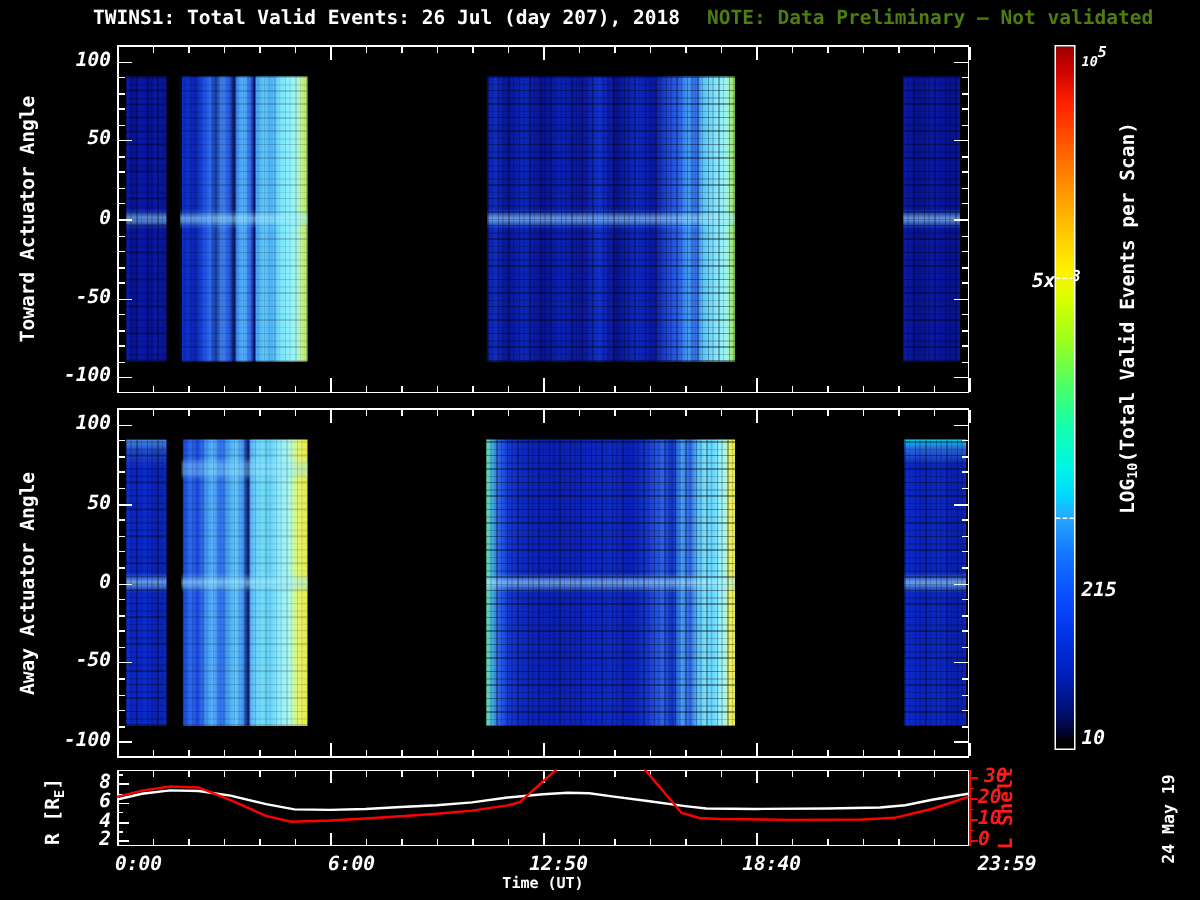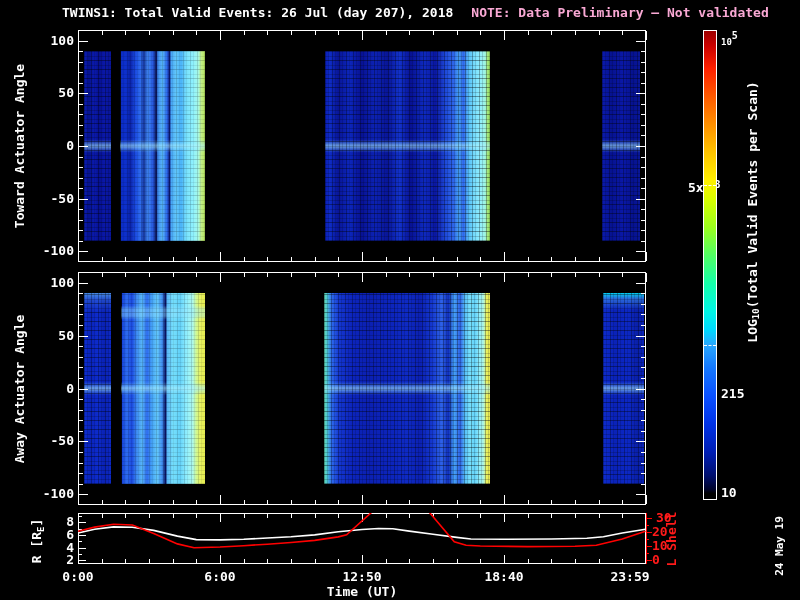--- a/index.html
+++ b/index.html
@@ -9,48 +9,48 @@
   .t-note{margin-left:18px;}
   #blocks{position:absolute;inset:0;z-index:1;}
   #overlay{position:absolute;left:0;top:0;z-index:3;pointer-events:none;}
   #ticklabels{position:absolute;inset:0;z-index:4;}
   .blk{position:absolute;overflow:hidden;}
   .noisy::before,.noisy-light::before{content:"";position:absolute;inset:0;
     background:
       repeating-linear-gradient(0deg, rgba(0,0,0,.38) 0 1px, transparent 1px 4px, rgba(0,0,5,.18) 4px 5px, transparent 5px 9px),
       repeating-linear-gradient(90deg, rgba(0,0,0,.30) 0 1px, transparent 1px 3px, rgba(0,0,10,.15) 3px 4px, transparent 4px 7px);}
   .noisy-light::before{opacity:.45;}
-  .tl{position:absolute;font-size:13px;font-weight:bold;line-height:16px;}
+  .tl{position:absolute;font-size:13px;font-weight:bold;line-height:16px;font-style:italic;}
   .tl.right{text-align:right;}
-  .tl.center{text-align:center;}
+  .tl.center{text-align:right;}
   .red{color:#ff1a1a;}
   .rot{position:absolute;transform:translate(-50%,-50%) rotate(-90deg);white-space:nowrap;
        font-weight:bold;font-size:13px;z-index:4;}
   #lbl-toward{left:19px;top:146px;}
   #lbl-away{left:19px;top:389px;}
   #lbl-r{left:37px;top:541px;}
   #lbl-lshell{left:671px;top:539px;}
   #lbl-cbtitle{left:753px;top:212px;}
   #lbl-watermark{left:779px;top:546px;font-size:11px;font-weight:bold;}
   #lbl-time{position:absolute;left:302px;top:584px;width:120px;text-align:center;
-            font-size:13px;font-weight:bold;z-index:4;}
+            font-size:10px;font-weight:bold;z-index:4;}
   #colorbar{position:absolute;left:703px;top:30px;width:14px;height:470px;
             border:1px solid #fff;box-sizing:border-box;z-index:2;}
   .cbdash{position:absolute;left:0;width:12px;border-top:1px dashed rgba(255,255,255,.95);}
   #cb-labels .tl{white-space:nowrap;}
   .low{font-size:9px;vertical-align:-2px;}
   .sup{font-size:10px;vertical-align:4px;}
   .subE{font-size:9px;vertical-align:-3px;}
 </style>
 </head>
 <body>
 
 <div id="screen">
   <div class="titlebar">
-    <span class="t-main">TWINS1: Total Valid Events: 26 Jul (day 207), 2018</span><span class="t-note red" style="color: #f9a8d4;">NOTE: Data Preliminary – Not validated</span>
+    <span class="t-main">TWINS1: Total Valid Events: 26 Jul (day 207), 2018</span><span class="t-note red" style="color: #4d7c0f;">NOTE: Data Preliminary – Not validated</span>
   </div>
 
   <div id="blocks">
       <div class="blk noisy" style="left: 83.9167px; width: 27.2167px; top: 51.0909px; height: 189.818px; background: linear-gradient(rgba(0, 0, 0, 0) 46.5%, rgba(140, 225, 255, 0.3) 48.3%, rgba(170, 240, 255, 0.55) 49.6%, rgba(170, 240, 255, 0.55) 50.4%, rgba(140, 225, 255, 0.3) 51.7%, rgba(0, 0, 0, 0) 53.5%), linear-gradient(90deg, rgb(10, 29, 182) 0%, rgb(6, 18, 143) 18%, rgb(10, 26, 174) 38%, rgb(6, 16, 144) 55%, rgb(10, 24, 168) 75%, rgb(8, 20, 152) 100%);"></div>
       <div class="blk noisy-light" style="left: 120.127px; width: 84.9633px; top: 51.0909px; height: 189.818px; background: linear-gradient(rgba(0, 0, 0, 0) 46.5%, rgba(140, 225, 255, 0.3) 48.3%, rgba(170, 240, 255, 0.55) 49.6%, rgba(170, 240, 255, 0.55) 50.4%, rgba(140, 225, 255, 0.3) 51.7%, rgba(0, 0, 0, 0) 53.5%), linear-gradient(90deg, rgb(2, 5, 30) 0%, rgb(2, 5, 30) 1.2%, rgb(11, 44, 196) 1.3%, rgb(13, 48, 204) 7%, rgb(10, 34, 168) 12%, rgb(26, 73, 224) 18%, rgb(46, 108, 238) 24%, rgb(22, 55, 158) 28%, rgb(63, 134, 242) 33%, rgb(42, 95, 232) 38%, rgb(10, 20, 88) 43%, rgb(62, 141, 244) 44.5%, rgb(87, 182, 248) 50%, rgb(46, 108, 238) 55%, rgb(10, 20, 112) 58.5%, rgb(69, 163, 246) 60%, rgb(99, 200, 250) 66%, rgb(73, 178, 248) 72%, rgb(118, 224, 252) 78%, rgb(143, 242, 254) 86%, rgb(165, 248, 232) 92%, rgb(195, 240, 138) 95.5%, rgb(181, 227, 92) 100%);"></div>
       <div class="blk noisy" style="left: 325.08px; width: 164.957px; top: 51.0909px; height: 189.818px; background: linear-gradient(rgba(0, 0, 0, 0) 46.5%, rgba(140, 225, 255, 0.3) 48.3%, rgba(170, 240, 255, 0.55) 49.6%, rgba(170, 240, 255, 0.55) 50.4%, rgba(140, 225, 255, 0.3) 51.7%, rgba(0, 0, 0, 0) 53.5%), linear-gradient(90deg, rgb(10, 29, 182) 0%, rgb(14, 44, 198) 3%, rgb(8, 21, 151) 8%, rgb(12, 38, 188) 15%, rgb(7, 17, 147) 22%, rgb(12, 34, 180) 30%, rgb(8, 21, 151) 38%, rgb(18, 50, 204) 45%, rgb(7, 17, 147) 52%, rgb(14, 42, 192) 60%, rgb(10, 23, 160) 67%, rgb(30, 73, 218) 73%, rgb(46, 102, 234) 78%, rgb(69, 160, 244) 81%, rgb(46, 102, 234) 84%, rgb(87, 192, 248) 87%, rgb(118, 220, 252) 90.5%, rgb(143, 238, 254) 94%, rgb(158, 244, 226) 97%, rgb(165, 232, 120) 98.6%, rgb(147, 216, 94) 100%);"></div>
       <div class="blk noisy" style="left: 602.217px; width: 37.8667px; top: 51.0909px; height: 189.818px; background: linear-gradient(rgba(0, 0, 0, 0) 46.5%, rgba(140, 225, 255, 0.3) 48.3%, rgba(170, 240, 255, 0.55) 49.6%, rgba(170, 240, 255, 0.55) 50.4%, rgba(140, 225, 255, 0.3) 51.7%, rgba(0, 0, 0, 0) 53.5%), linear-gradient(90deg, rgb(10, 26, 174) 0%, rgb(6, 18, 144) 25%, rgb(10, 24, 168) 55%, rgb(6, 18, 143) 80%, rgb(8, 22, 153) 100%);"></div>
       <div class="blk noisy" style="left: 83.9167px; width: 27.2167px; top: 293.182px; height: 190.636px; background: linear-gradient(rgba(0, 0, 0, 0) 46.5%, rgba(140, 225, 255, 0.3) 48.3%, rgba(170, 240, 255, 0.55) 49.6%, rgba(170, 240, 255, 0.55) 50.4%, rgba(140, 225, 255, 0.3) 51.7%, rgba(0, 0, 0, 0) 53.5%), linear-gradient(rgba(120, 220, 255, 0.55) 0%, rgba(120, 220, 255, 0.18) 4%, rgba(0, 0, 0, 0) 10%), linear-gradient(90deg, rgb(13, 47, 212) 0%, rgb(10, 36, 188) 22%, rgb(13, 43, 204) 50%, rgb(10, 34, 180) 75%, rgb(12, 40, 196) 100%);"></div>
       <div class="blk noisy-light" style="left: 121.073px; width: 84.0167px; top: 293.182px; height: 190.636px; background: linear-gradient(rgba(0, 0, 0, 0) 46.5%, rgba(140, 225, 255, 0.3) 48.3%, rgba(170, 240, 255, 0.55) 49.6%, rgba(170, 240, 255, 0.55) 50.4%, rgba(140, 225, 255, 0.3) 51.7%, rgba(0, 0, 0, 0) 53.5%), linear-gradient(rgba(0, 0, 0, 0) 6.5%, rgba(150, 230, 255, 0.38) 8.5%, rgba(150, 230, 255, 0.38) 12%, rgba(0, 0, 0, 0) 14%), linear-gradient(90deg, rgb(2, 5, 30) 0%, rgb(2, 5, 30) 1.5%, rgb(22, 68, 218) 1.6%, rgb(46, 108, 238) 7%, rgb(26, 73, 224) 13%, rgb(63, 141, 242) 19%, rgb(87, 182, 248) 25%, rgb(46, 108, 238) 31%, rgb(69, 163, 246) 37%, rgb(99, 200, 250) 43%, rgb(63, 141, 242) 49%, rgb(8, 18, 96) 53%, rgb(87, 182, 248) 55%, rgb(118, 224, 252) 62%, rgb(99, 210, 250) 70%, rgb(143, 238, 254) 78%, rgb(171, 248, 238) 85%, rgb(210, 248, 142) 90%, rgb(234, 242, 94) 95%, rgb(226, 234, 80) 100%);"></div>
       <div class="blk noisy" style="left: 324.133px; width: 165.903px; top: 293.182px; height: 190.636px; background: linear-gradient(rgba(0, 0, 0, 0) 46.5%, rgba(140, 225, 255, 0.3) 48.3%, rgba(170, 240, 255, 0.55) 49.6%, rgba(170, 240, 255, 0.55) 50.4%, rgba(140, 225, 255, 0.3) 51.7%, rgba(0, 0, 0, 0) 53.5%), linear-gradient(90deg, rgb(98, 218, 178) 0%, rgb(79, 201, 210) 1.8%, rgb(46, 108, 238) 4.5%, rgb(20, 55, 208) 9%, rgb(12, 36, 188) 17%, rgb(11, 32, 178) 27%, rgb(12, 36, 188) 40%, rgb(14, 42, 196) 50%, rgb(11, 32, 178) 58%, rgb(20, 55, 208) 65%, rgb(46, 98, 232) 71%, rgb(15, 46, 186) 75%, rgb(69, 160, 246) 78.5%, rgb(46, 98, 232) 82%, rgb(87, 192, 248) 85%, rgb(118, 224, 252) 88%, rgb(99, 210, 250) 91%, rgb(143, 238, 254) 93.5%, rgb(171, 244, 228) 96%, rgb(234, 242, 94) 97.8%, rgb(230, 230, 82) 100%);"></div>
@@ -337,21 +337,21 @@
       <div class="tl right" style="left: 48px; top: 539.528px; width: 26px;">4</div>
       <div class="tl right" style="left: 48px; top: 552.199px; width: 26px;">2</div>
       <div class="tl red" style="left: 656px; top: 510px; width: 30px;">30</div>
       <div class="tl red" style="left: 652px; top: 524px; width: 30px;">20</div>
       <div class="tl red" style="left: 652px; top: 538px; width: 30px;">10</div>
       <div class="tl red" style="left: 652px; top: 552px; width: 30px;">0</div>
       <div class="tl center" style="left: 48px; top: 569px; width: 60px;">0:00</div>
       <div class="tl center" style="left: 190px; top: 569px; width: 60px;">6:00</div>
       <div class="tl center" style="left: 332px; top: 569px; width: 60px;">12:50</div>
       <div class="tl center" style="left: 474px; top: 569px; width: 60px;">18:40</div>
-      <div class="tl center" style="left: 600px; top: 569px; width: 60px;">23:59</div>
+      <div class="tl center" style="left: 631px; top: 569px; width: 60px;">23:59</div>
     </div>
 
   <div class="rot" id="lbl-toward">Toward Actuator Angle</div>
   <div class="rot" id="lbl-away">Away Actuator Angle</div>
   <div class="rot" id="lbl-r"><span>R [R</span><span class="subE">E</span><span>]</span></div>
   <div class="rot red" id="lbl-lshell">L Shell</div>
   <div id="lbl-time">Time (UT)</div>
 
   <div id="colorbar" style="background: linear-gradient(rgb(155, 0, 0) 0%, rgb(200, 0, 0) 3%, rgb(255, 32, 0) 8%, rgb(255, 90, 0) 14%, rgb(255, 144, 0) 20%, rgb(255, 196, 0) 26%, rgb(255, 240, 0) 32%, rgb(216, 255, 0) 36%, rgb(154, 255, 30) 42%, rgb(80, 255, 100) 48%, rgb(20, 255, 170) 54%, rgb(0, 245, 230) 60%, rgb(0, 215, 255) 64%, rgb(40, 168, 255) 67%, rgb(20, 120, 255) 72%, rgb(10, 80, 255) 78%, rgb(0, 50, 230) 84%, rgb(0, 30, 180) 90%, rgb(0, 15, 110) 95%, rgb(0, 3, 40) 98%, rgb(0, 0, 0) 98.8%, rgb(0, 0, 0) 100%);">
       <div class="cbdash" style="top: 154.44px;"></div>

